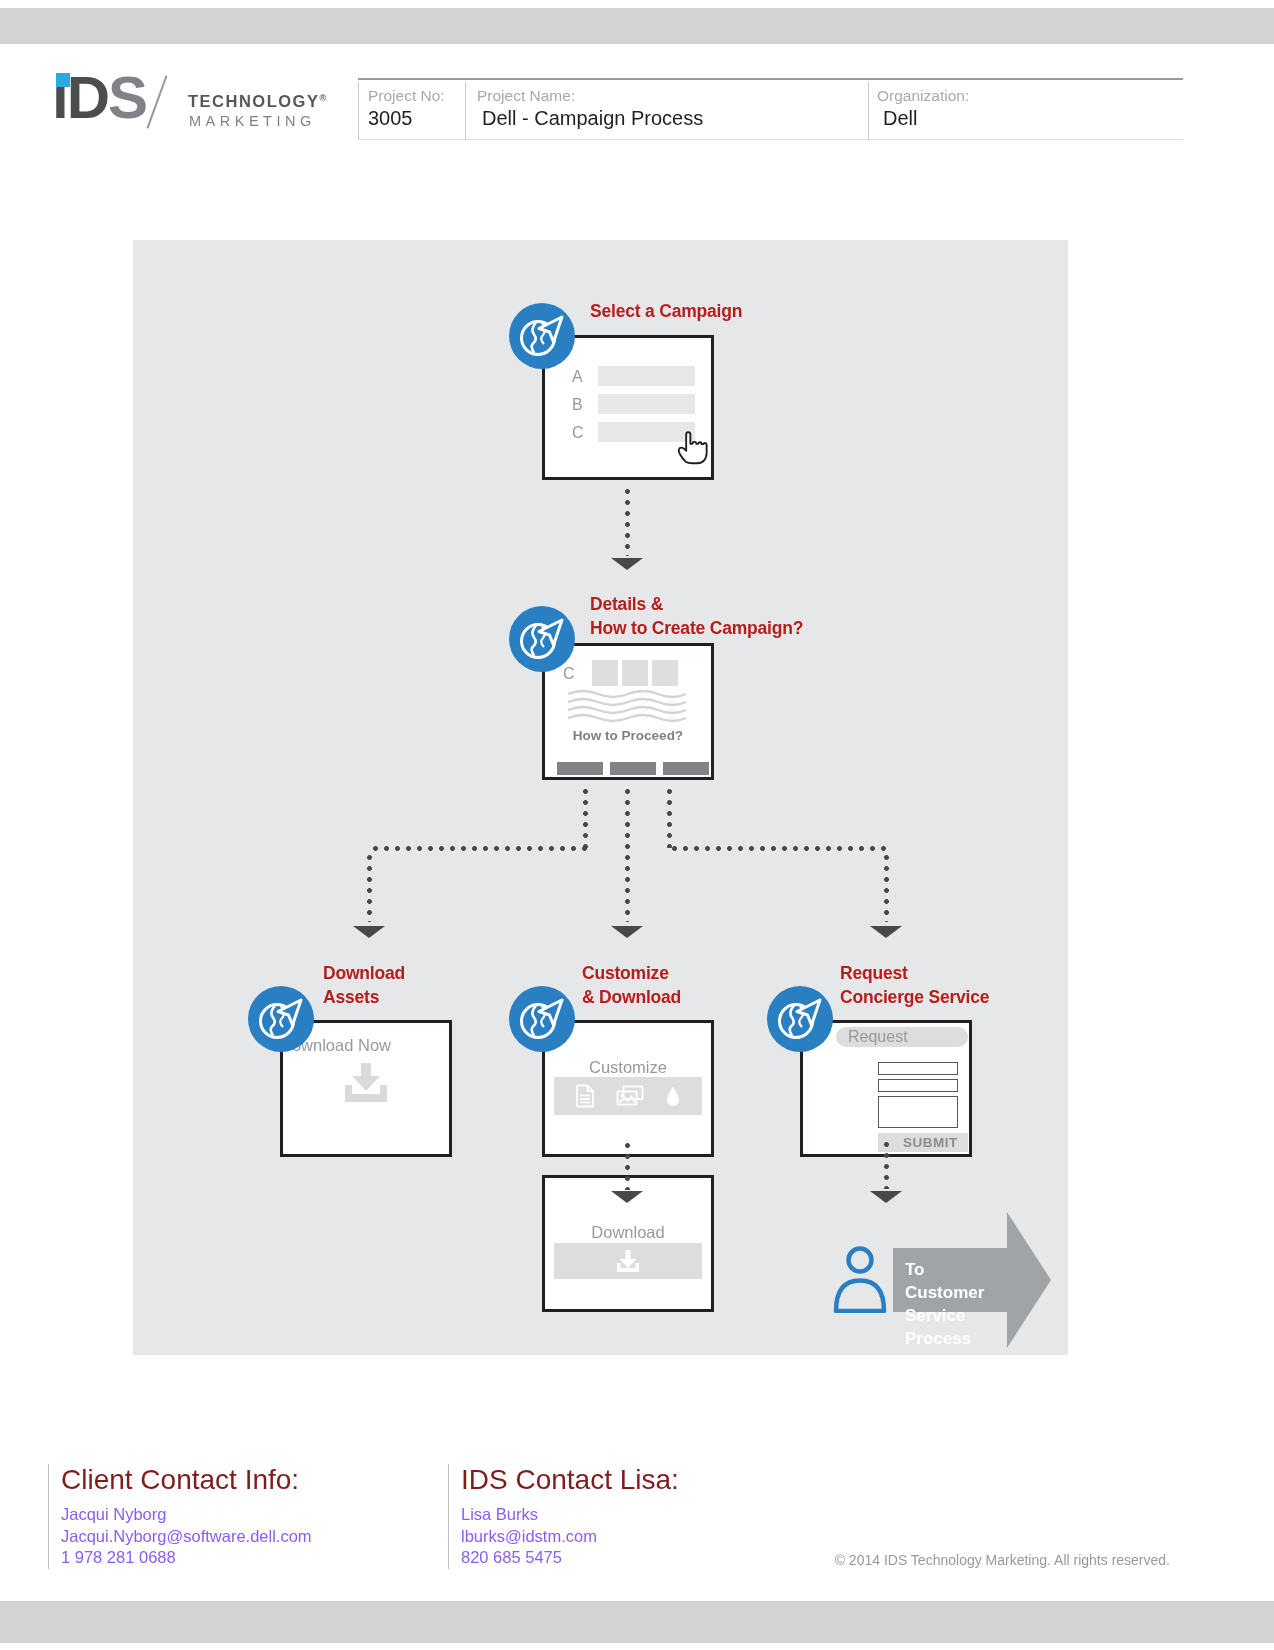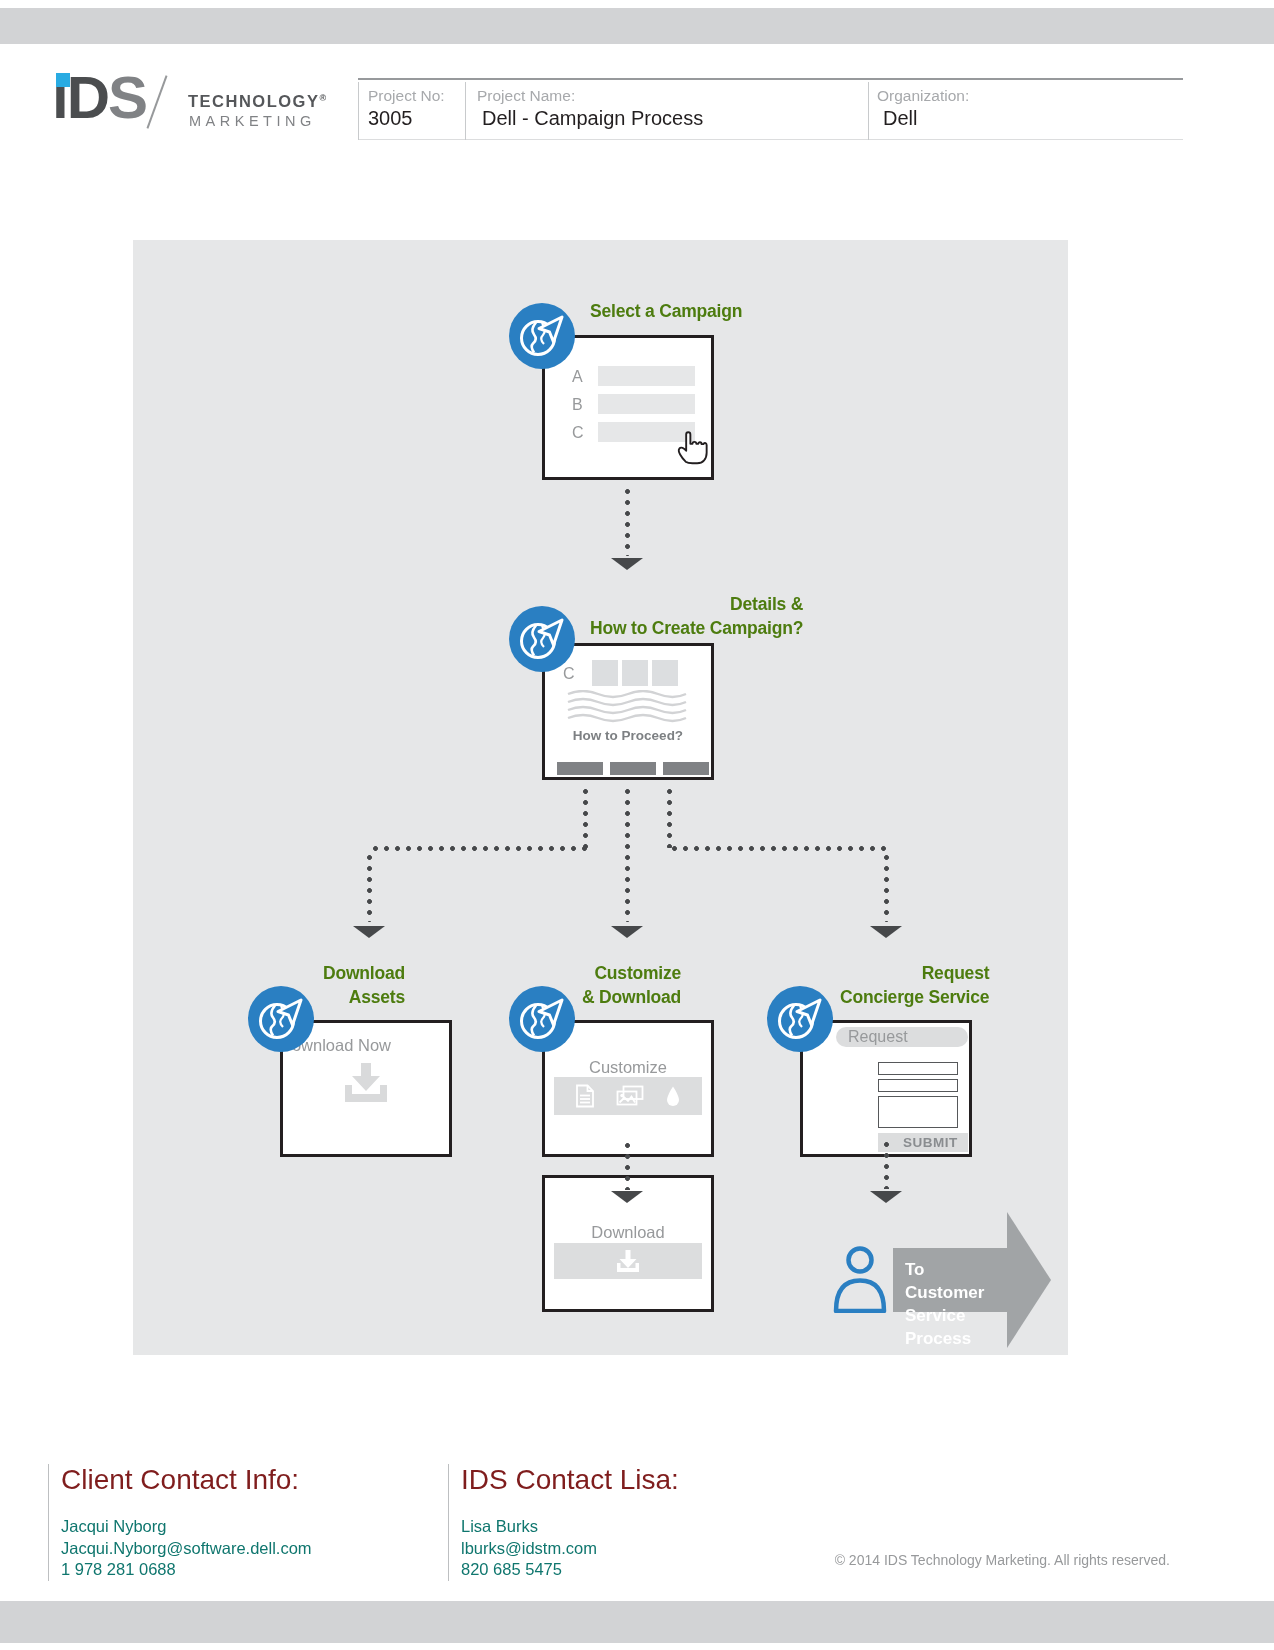--- a/index.html
+++ b/index.html
@@ -2,38 +2,38 @@
 <html><head>
 <meta charset="utf-8">
 <style>
   * { margin:0; padding:0; box-sizing:border-box; }
   html,body { background:#ffffff; font-family:"Liberation Sans","DejaVu Sans",sans-serif; }
   #page { position:relative; width:1274px; height:1650px; background:#fff; overflow:hidden; }
   .abs { position:absolute; }
   .gbar { background:#d2d3d5; }
   .panel { background:#e6e7e8; }
   .wfbox { background:#ffffff; border:3px solid #231f20; }
-  .title { font-weight:bold; color:#4d7c0f; font-size:17.5px; line-height:24px; letter-spacing:-0.2px;text-align:right; }
+  .title { font-weight:bold; color:#b91c1c; font-size:17.5px; line-height:24px; letter-spacing:-0.2px; }
   .graytxt { color:#97999b; }
   .vdots { width:5px; background-image:radial-gradient(circle,#46484a 2.1px,rgba(0,0,0,0) 2.7px);
            background-size:5px 11px; background-repeat:repeat-y; }
   .hdots { height:5px; background-image:radial-gradient(circle,#46484a 2.1px,rgba(0,0,0,0) 2.7px);
            background-size:11px 5px; background-repeat:repeat-x; }
   .ah { width:0; height:0; border-left:16px solid transparent; border-right:16px solid transparent;
         border-top:12px solid #46484a; }
   .tbl-label { font-size:15.5px; color:#a7a9ac; }
   .tbl-value { font-size:20px; color:#231f20; }
   .vline { width:1px; background:#c8cacc; }
   .bar-item { background:#e6e7e8; }
   .sq { background:#dcdee0; width:26px; height:26px; position:absolute; top:0; }
   .btn-dark { background:#808285; width:46px; height:13px; position:absolute; top:0; }
   .strip { background:#dcddde; display:flex; align-items:center; justify-content:space-evenly; }
   .contact-block { border-left:1px solid #bdbfc1; padding-left:12px; }
   .contact-heading { font-size:28px; color:#7f1d1d; }
-  .contact-lines { margin-top:20px; font-size:16.5px; color:#0f766e; line-height:21.5px; }
+  .contact-lines { margin-top:8px; font-size:16.5px; color:#8b5cf6; line-height:21.5px; }
   .arrow-body { background:#a1a4a6; color:#fff; font-weight:bold; font-size:17px; line-height:23px; }
   .arrow-tri { width:0; height:0; border-left:44px solid #a1a4a6;
                border-top:68px solid transparent; border-bottom:68px solid transparent; }
 </style>
 </head>
 <body>
 
 <div id="page">
 
   <div class="abs gbar" style="left:0; top:8; top:8px; width:1274px; height:36px;"></div>

